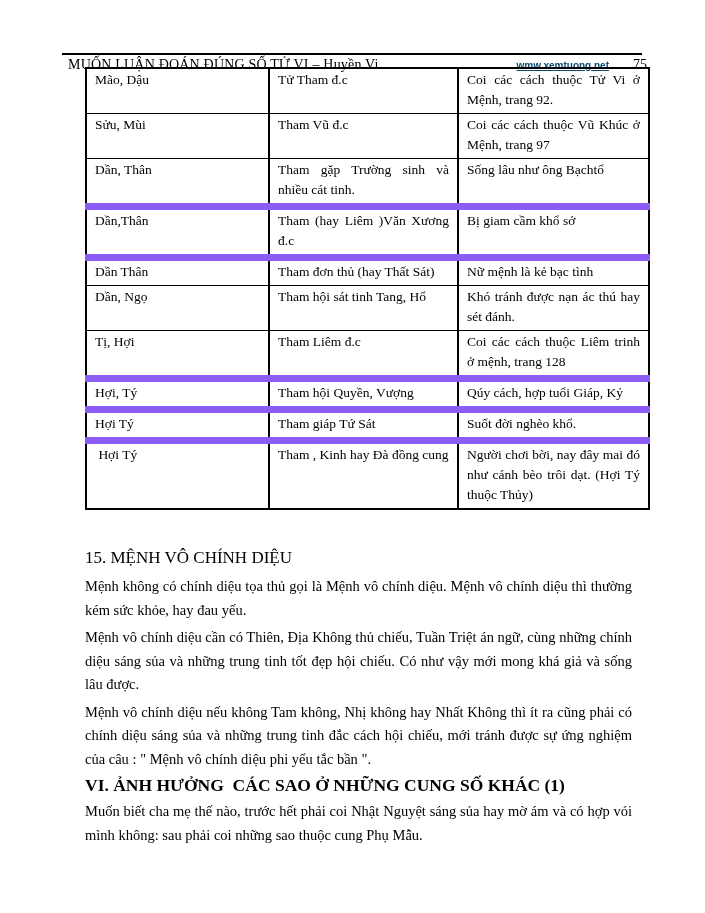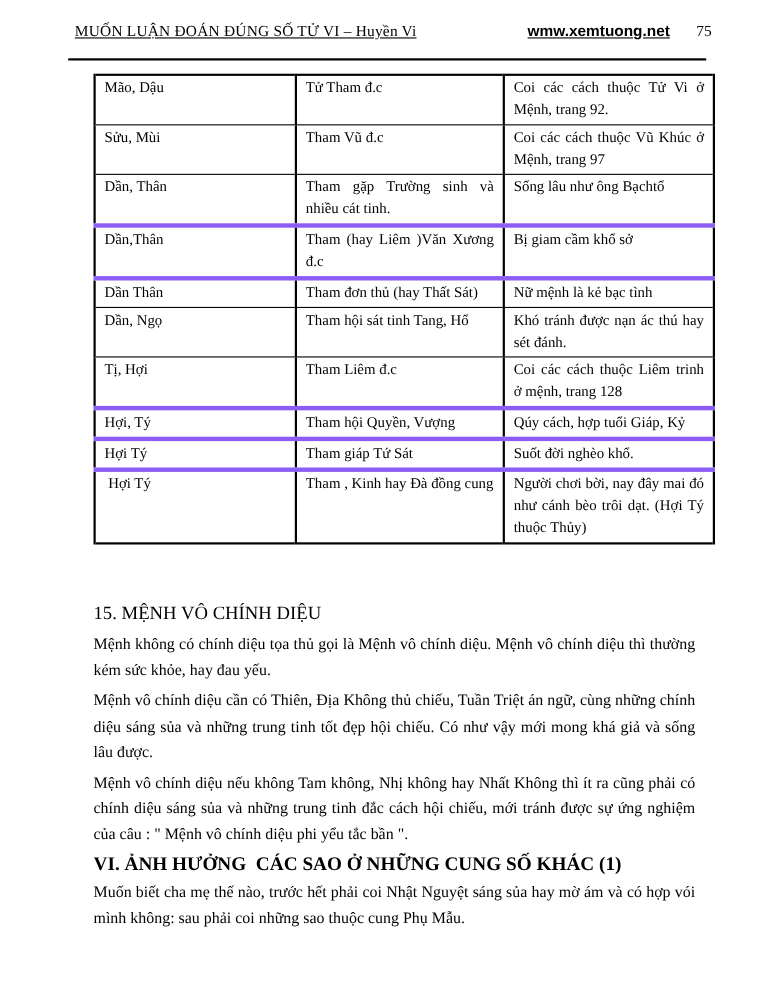--- a/index.html
+++ b/index.html
@@ -11,28 +11,29 @@
     font-family:"Liberation Serif", serif;
     overflow:hidden;
   }
 
   
   .header {
     position:absolute; top:20px; left:68px; right:58px;
     display:flex; align-items:baseline;
   }
   .header-title {
-    font-size:14px; letter-spacing:0.2px; white-space:nowrap;text-decoration:underline;
+    font-size:14px; letter-spacing:0.2px; white-space:nowrap;
   }
   .header-spacer { flex:1; }
   .header-link {
     font-family:"Liberation Sans", sans-serif;
-    font-weight:bold; font-size:14px;
-    color:#000000; text-decoration:underline;
+    font-weight:bold; font-size:10px;
+    color:#0c4a6e; text-decoration:underline;
     white-space:nowrap;
+    margin-top:40px;
   }
   .header-page { font-size:14px; margin-left:24px; }
   .header-rule {
     position:absolute; top:53px; left:62px; width:580px;
     border-top:2px solid #000;
   }
 
   
   .doc-table {
     position:absolute; top:67px; left:85px;
@@ -40,21 +41,21 @@
     border-collapse:collapse; table-layout:fixed;
     border:2px solid #000;
     font-size:13.5px; line-height:20px;padding-left:44px;
   }
   .doc-table td {
     border-left:2px solid #000; border-right:2px solid #000;
     border-top:1px solid #000; border-bottom:1px solid #000;
     padding:1px 8px 3px 8px;
     vertical-align:top;
   }
-  .doc-table tr.thick-top td { border-top:4px solid #8b5cf6; }
+  .doc-table tr.thick-top td { border-top:7px solid #8b5cf6; }
   .doc-table td.c1 { white-space:pre-wrap; }
   .doc-table td.c2, .doc-table td.c3 { text-align:justify;margin-left:31px; }
 
   
   .content {
     position:absolute; top:548px; left:85px; width:563px;
   }
   .h-small {
     font-size:17px; font-weight:normal;
     margin:0 0 7px 0; white-space:pre-wrap;

